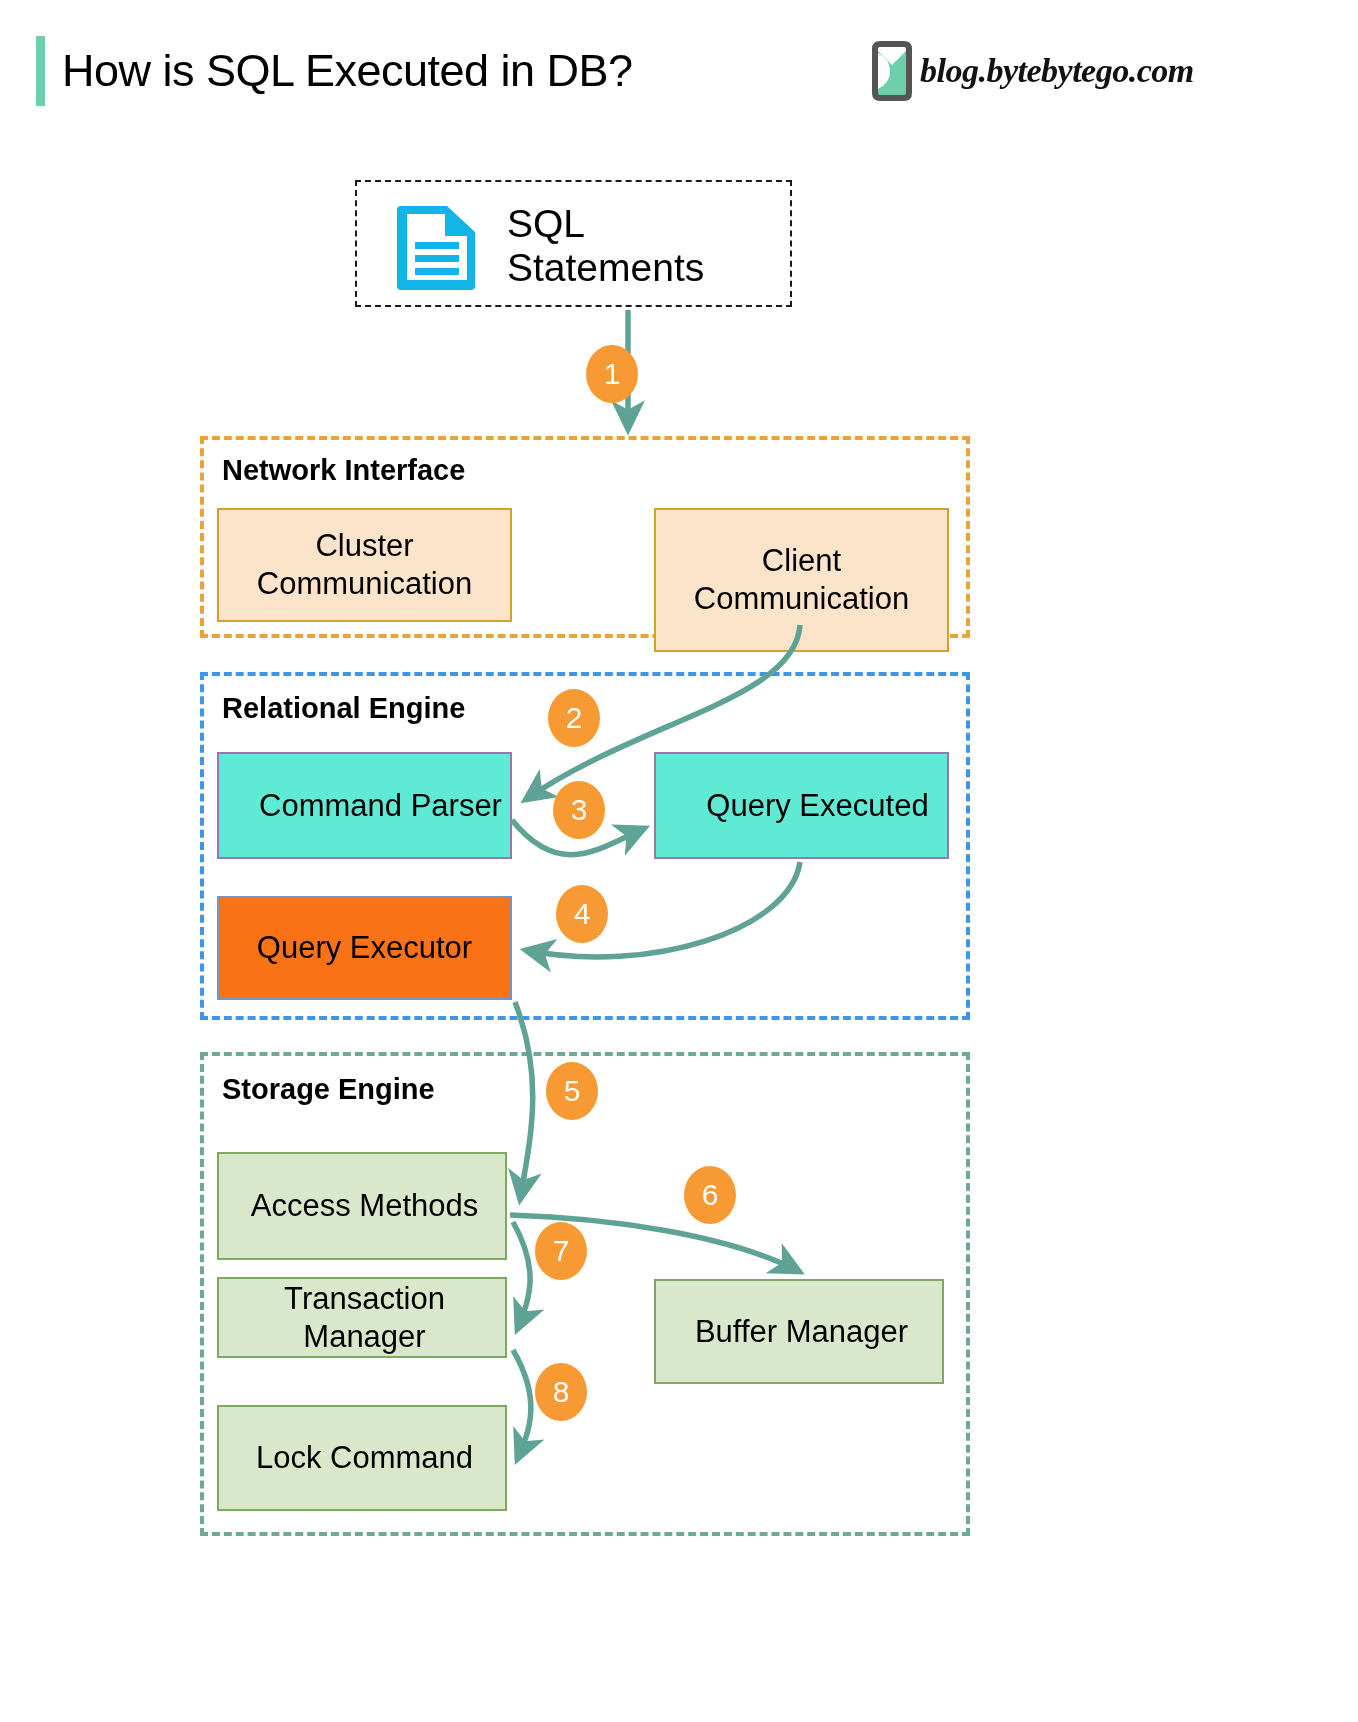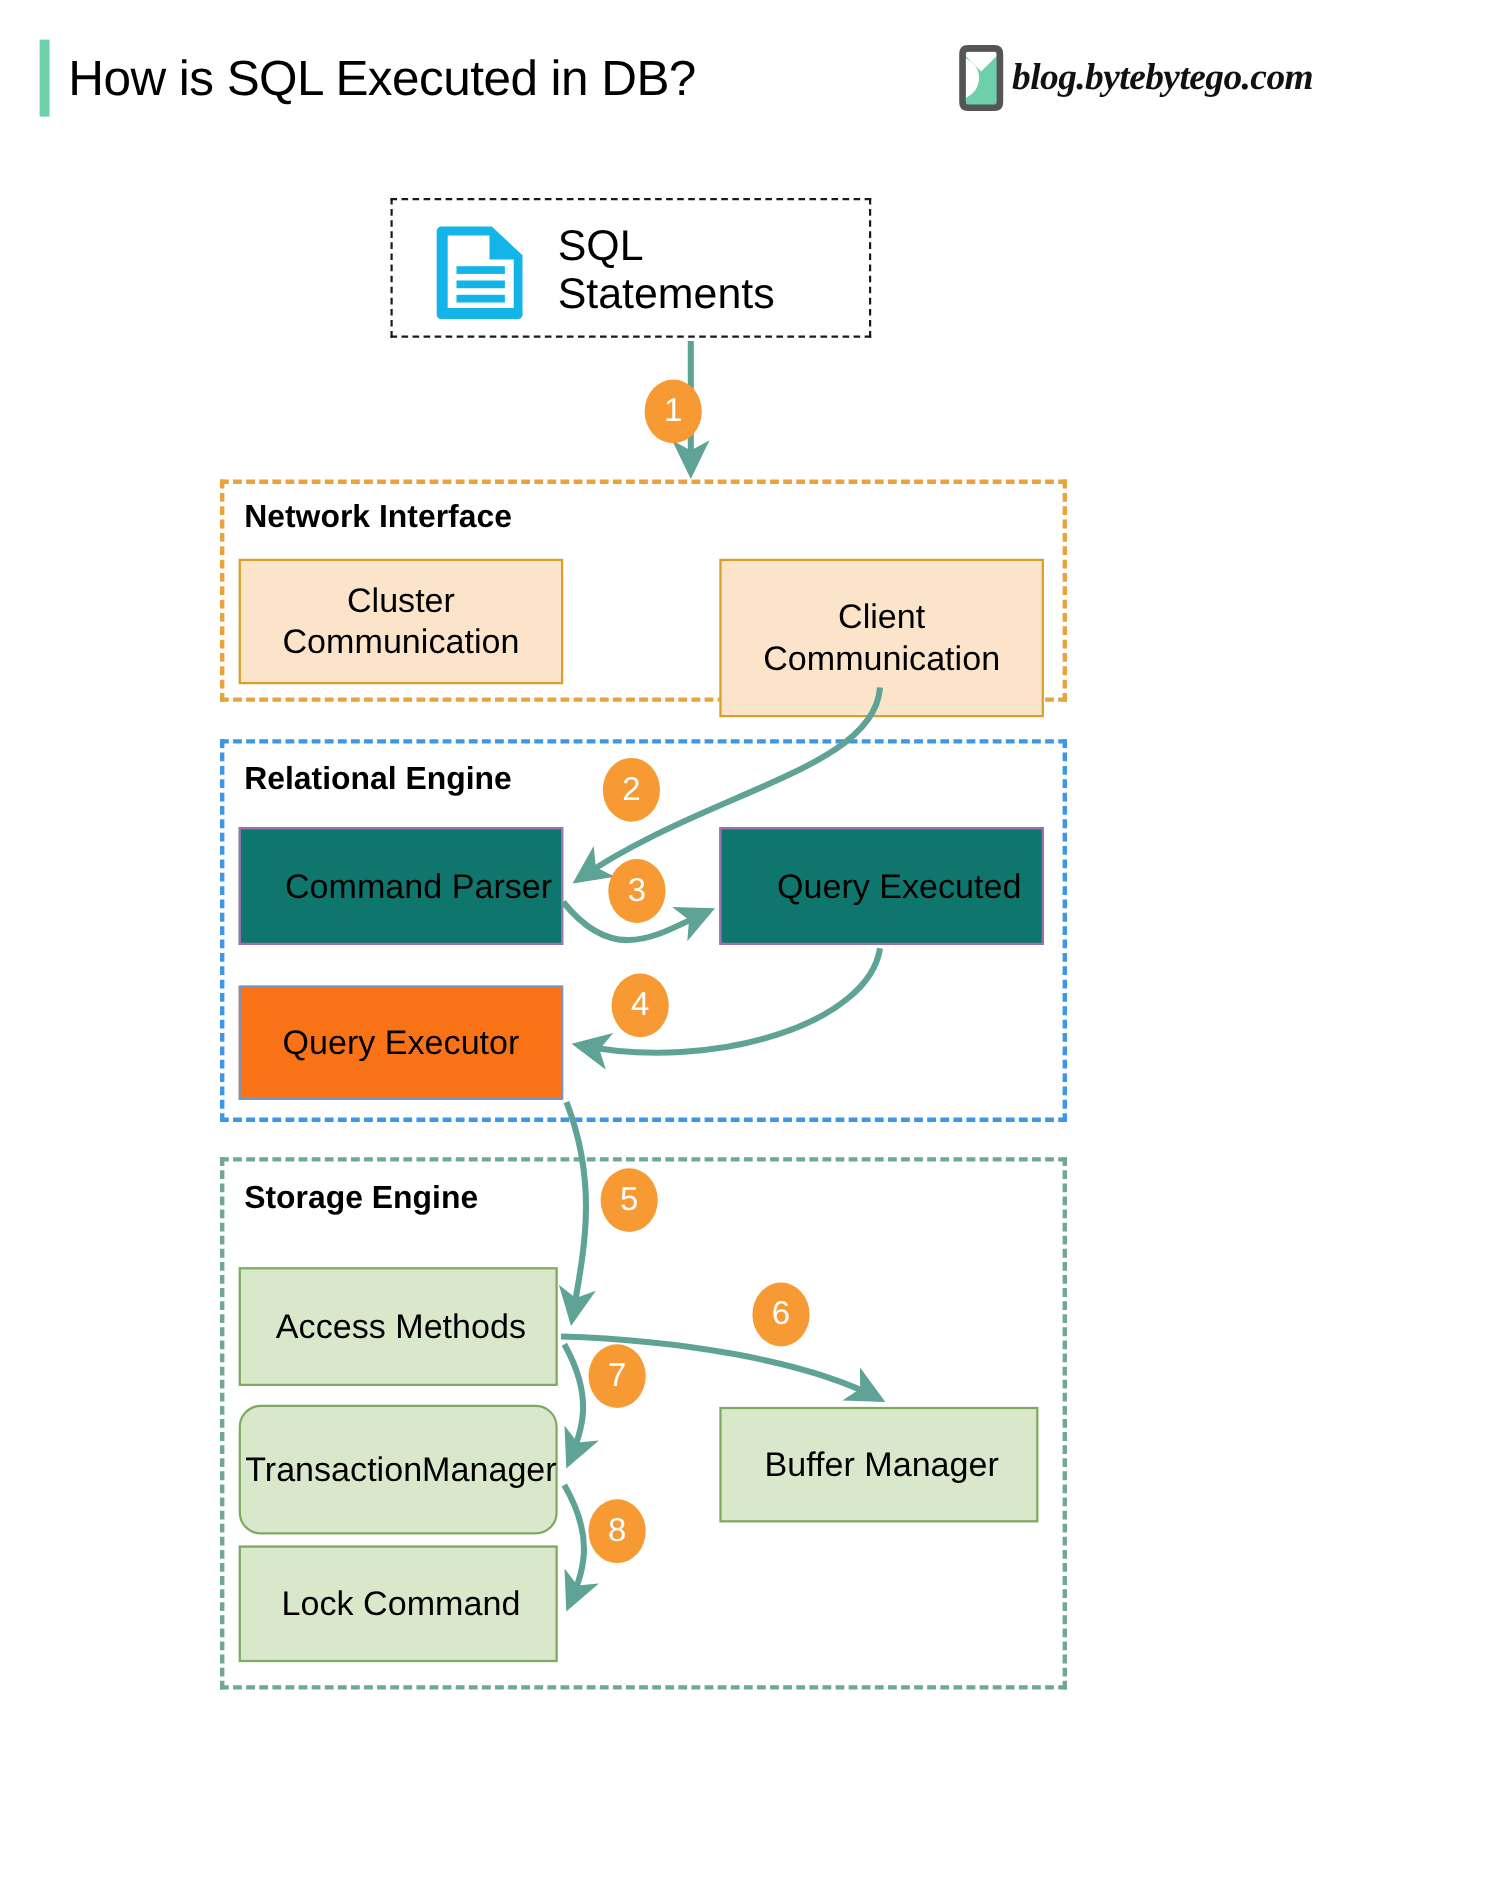--- a/index.html
+++ b/index.html
@@ -110,21 +110,21 @@
     white-space: nowrap;
     z-index: 4;
   }
 
   #group-network  { left: 200px; top: 436px;  width: 770px; height: 202px; border: 4px dashed #E8A33D; }
   #group-relational { left: 200px; top: 672px; width: 770px; height: 348px; border: 4px dashed #3D96E8; }
   #group-storage  { left: 200px; top: 1052px; width: 770px; height: 484px; border: 4px dashed #6FA79A; }
 
   
   .box-orange { background: #FCE4CA; border: 2.5px solid #D6A02A; }
-  .box-purple { background: #0f766e; border: 2.5px solid #9E74B0; padding-left: 40px; }
+  .box-purple { background: #5eead4; border: 2.5px solid #9E74B0; padding-left: 40px; }
   .box-blue   { background: #f97316; border: 2.5px solid #7795C4; }
   .box-green  { background: #D9E8CA; border: 2.5px solid #7FA861; padding-left: 13px; }
 
   
   .badge {
     position: absolute;
     width: 52px; height: 58px;
     border-radius: 50%;
     background: #F79A33;
     color: #ffffff;
@@ -207,21 +207,21 @@
   <div class="group-title" style="left:222px; top:1073px;">Storage Engine</div>
 
   <div class="node box-green" style="left:217px; top:1152px; width:290px; height:108px;">
     <span>Access Methods</span>
   </div>
 
   <div class="node box-green" style="left:654px; top:1279px; width:290px; height:105px;">
     <span>Buffer Manager</span>
   </div>
 
-  <div class="node box-green" style="left:217px; top:1277px; width:290px; height:118px; flex-direction:row;border-radius:20px;">
+  <div class="node box-green" style="left:217px; top:1277px; width:290px; height:81px; flex-direction:column;">
     <span>Transaction</span>
     <span>Manager</span>
   </div>
 
   <div class="node box-green" style="left:217px; top:1405px; width:290px; height:106px;">
     <span>Lock Command</span>
   </div>
 
   <svg id="arrows" viewBox="0 0 1358 1722">
     <defs>

